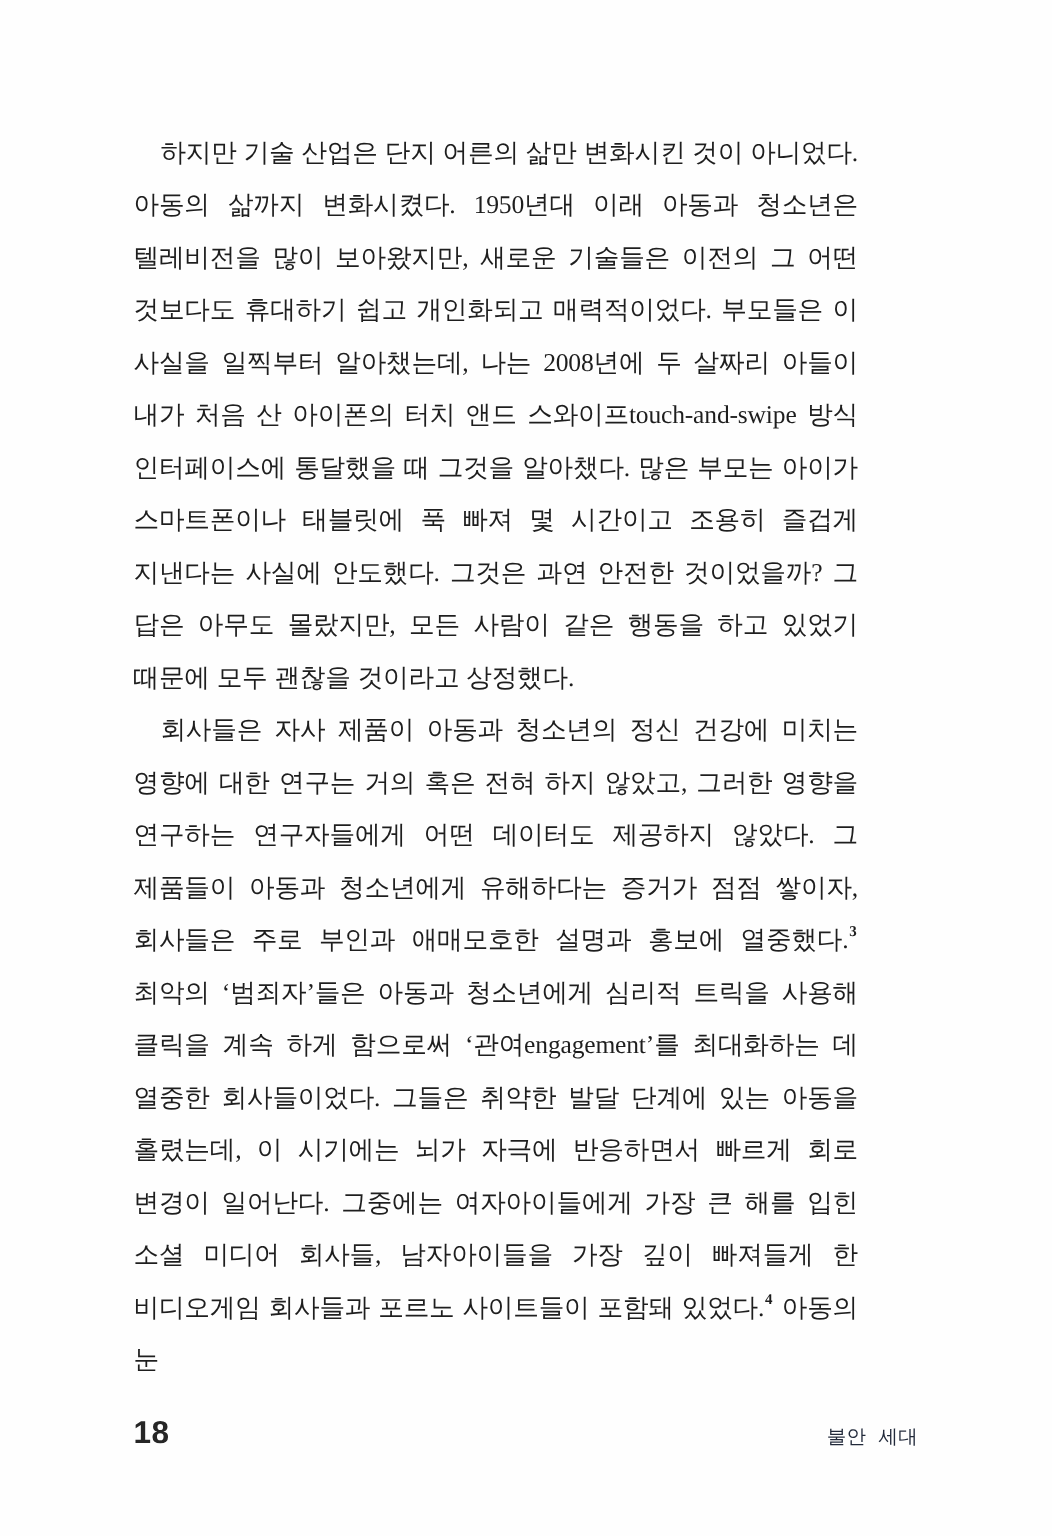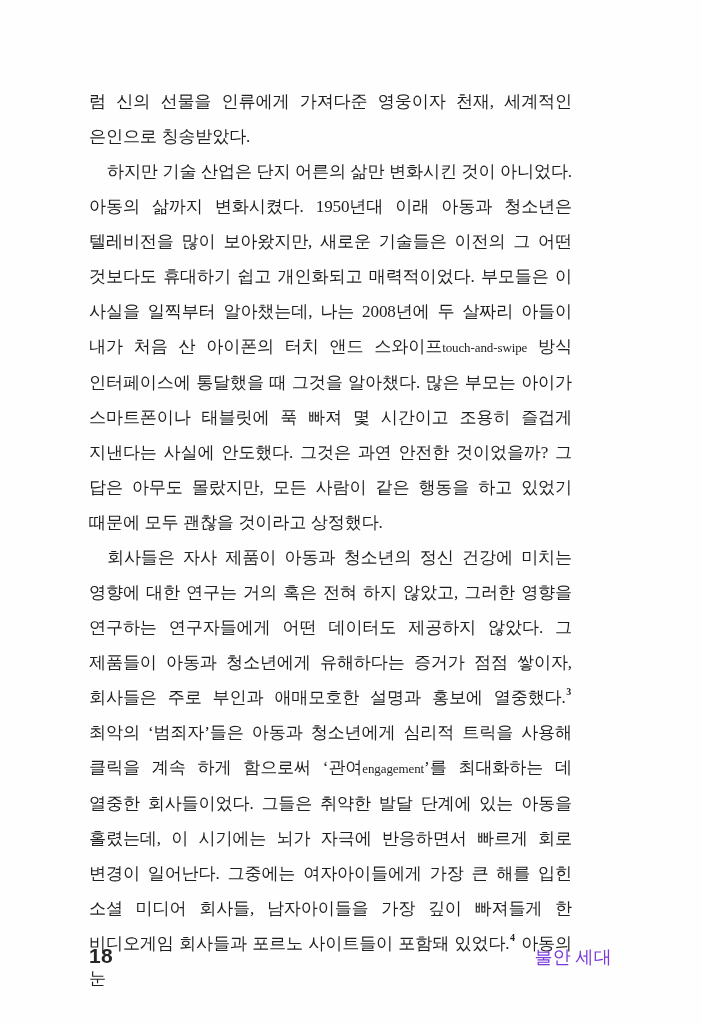--- a/index.html
+++ b/index.html
@@ -57,21 +57,21 @@
     display: inline-block;
     width: 100%;
   }
   .para.no-stretch:after {
     display: none;
   }
 
   
   .latin {
     font-family: "Liberation Serif", "DejaVu Serif", serif;
-    font-size: 13px;
+    font-size: 17px;
     letter-spacing: -0.1px;
     color: #1e1e1e;
     white-space: nowrap;
   }
 
   
   .fn {
     font-family: "Liberation Serif", "DejaVu Serif", serif;
     font-size: 10px;
     font-weight: 700;
@@ -96,35 +96,34 @@
     justify-content: space-between;
   }
   .folio {
     font-family: "Liberation Sans", "DejaVu Sans", sans-serif;
     font-size: 21px;
     font-weight: 700;
     letter-spacing: 0.4px;
     color: #262626;
   }
   .running-head {
-    font-family: Liberation Serif, serif;
-    font-size: 18px;
+    font-family: Liberation Mono, monospace;
+    font-size: 13px;
     letter-spacing: 0.2px;
-    color: #6d28d9;
+    color: #0f172a;
     opacity: 0.92;
     word-break: keep-all;
   }
 </style>
 </head>
 <body>
 
 <div class="page">
 
   <div class="text-column">
-    <p class="para no-stretch">럼 신의 선물을 인류에게 가져다준 영웅이자 천재, 세계적인 은인으로 칭송받았다.</p>
     <p class="para indent no-stretch">하지만 기술 산업은 단지 어른의 삶만 변화시킨 것이 아니었다. 아동의 삶까지 변화시켰다. 1950년대 이래 아동과 청소년은 텔레비전을 많이 보아왔지만, 새로운 기술들은 이전의 그 어떤 것보다도 휴대하기 쉽고 개인화되고 매력적이었다. 부모들은 이 사실을 일찍부터 알아챘는데, 나는 2008년에 두 살짜리 아들이 내가 처음 산 아이폰의 터치 앤드 스와이프<span class="latin">touch-and-swipe</span> 방식 인터페이스에 통달했을 때 그것을 알아챘다. 많은 부모는 아이가 스마트폰이나 태블릿에 푹 빠져 몇 시간이고 조용히 즐겁게 지낸다는 사실에 안도했다. 그것은 과연 안전한 것이었을까? 그 답은 아무도 몰랐지만, 모든 사람이 같은 행동을 하고 있었기 때문에 모두 괜찮을 것이라고 상정했다.</p>
     <p class="para indent no-stretch">회사들은 자사 제품이 아동과 청소년의 정신 건강에 미치는 영향에 대한 연구는 거의 혹은 전혀 하지 않았고, 그러한 영향을 연구하는 연구자들에게 어떤 데이터도 제공하지 않았다. 그 제품들이 아동과 청소년에게 유해하다는 증거가 점점 쌓이자, 회사들은 주로 부인과 애매모호한 설명과 홍보에 열중했다.<sup class="fn">3</sup> 최악의 ‘범죄자’들은 아동과 청소년에게 심리적 트릭을 사용해 클릭을 계속 하게 함으로써 ‘관여<span class="latin">engagement</span>’를 최대화하는 데 열중한 회사들이었다. 그들은 취약한 발달 단계에 있는 아동을 홀렸는데, 이 시기에는 뇌가 자극에 반응하면서 빠르게 회로 변경이 일어난다. 그중에는 여자아이들에게 가장 큰 해를 입힌 소셜 미디어 회사들, 남자아이들을 가장 깊이 빠져들게 한 비디오게임 회사들과 포르노 사이트들이 포함돼 있었다.<sup class="fn">4</sup> 아동의 눈</p>
   </div>
 
   <div class="footer">
     <span class="folio">18</span>
     <span class="running-head">불안 세대</span>
   </div>
 
 </div>

